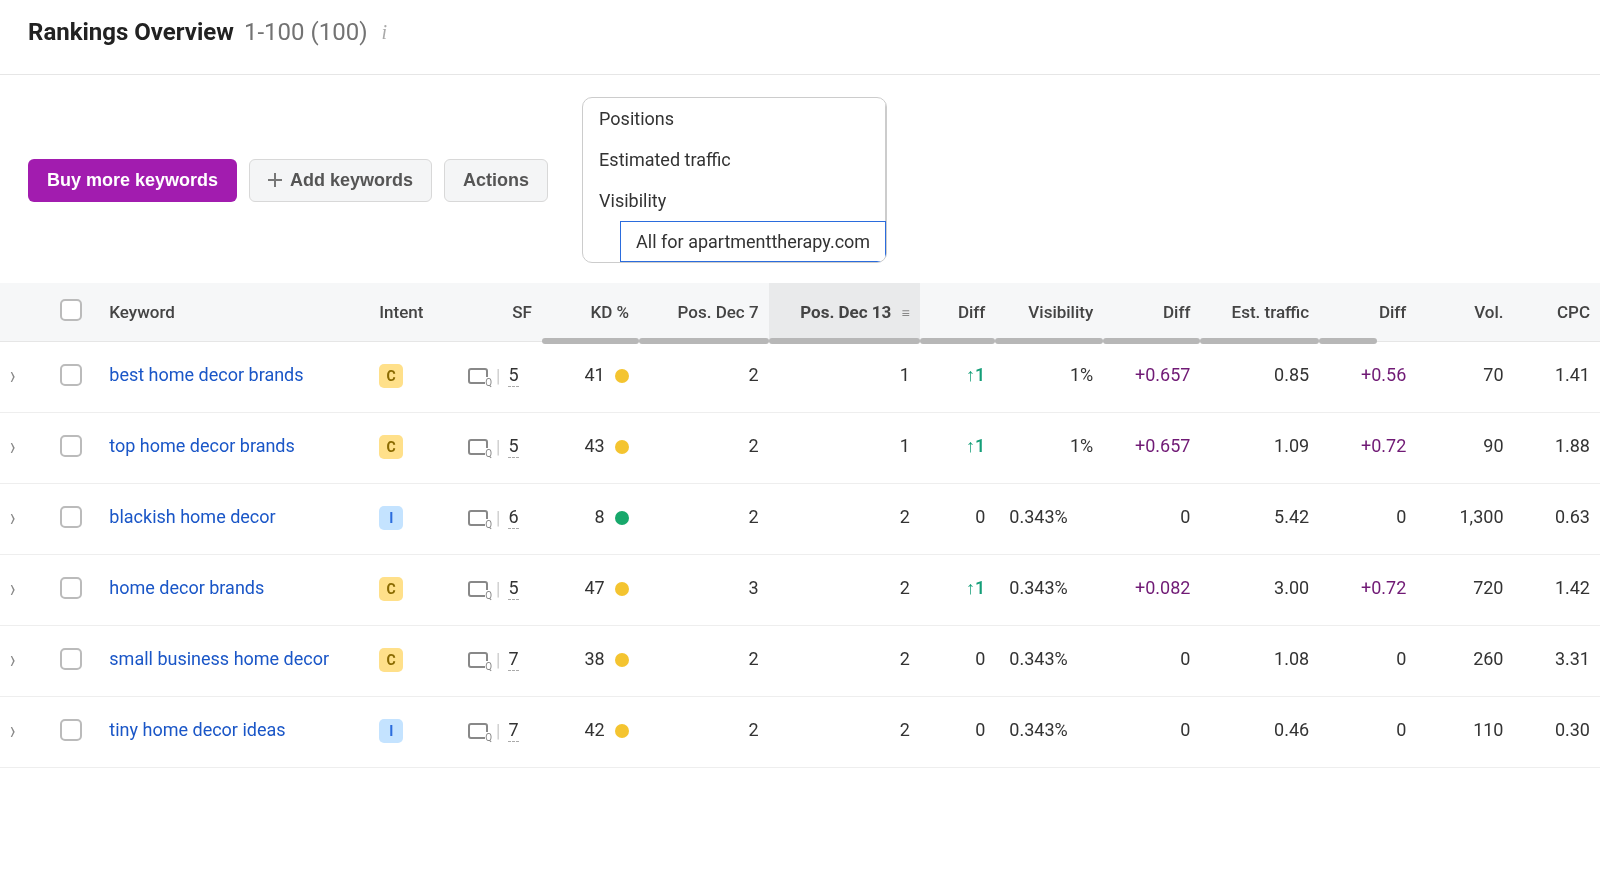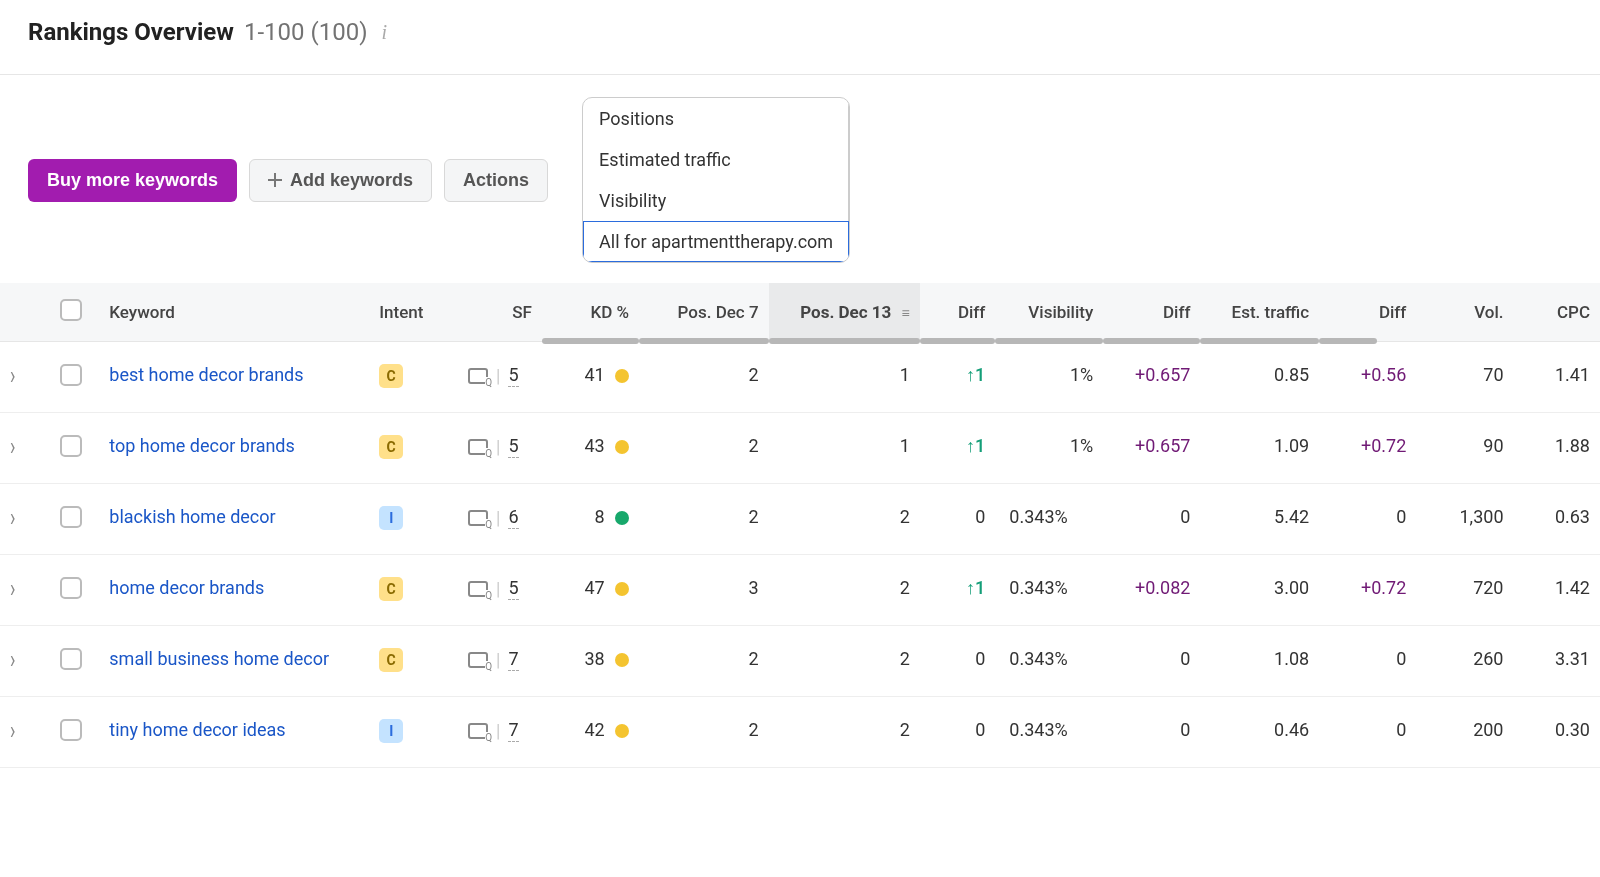--- a/index.html
+++ b/index.html
@@ -67,21 +67,21 @@
   }
   .seg div {
     padding: 10px 16px;
     border-right: 1px solid #ccc;
     font-size: 18px;
     color: #333;
     cursor: pointer;
     white-space: nowrap;
   }
   .seg div:last-child { border-right: none; }
-  .seg .active { box-shadow: inset 0 0 0 1px #2b6cdd; }
+  .seg .active { box-shadow: inset 0 0 0 1px #2b6cdd; margin-left: 37px; }
 
   .table-wrap { padding-top: 20px; }
   table { width: 100%; border-collapse: collapse; table-layout: fixed; }
   thead th {
     background: #f6f7f8;
     font-weight: 500;
     color: #444;
     font-size: 17px;
     padding: 16px 10px;
     text-align: right;
@@ -361,18 +361,18 @@
               <span class="sf-num">7</span>
             </span></td>
           <td>42 <span class="kd-dot dot-y"></span></td>
           <td>2</td>
           <td>2</td>
           <td class="">0</td>
           <td class="vis-left">0.343%</td>
           <td class="">0</td>
           <td>0.46</td>
           <td class="">0</td>
-          <td>200</td>
+          <td>110</td>
           <td>0.30</td>
         </tr>
       </tbody>
 </table>
 </div>
 
 </body></html>

